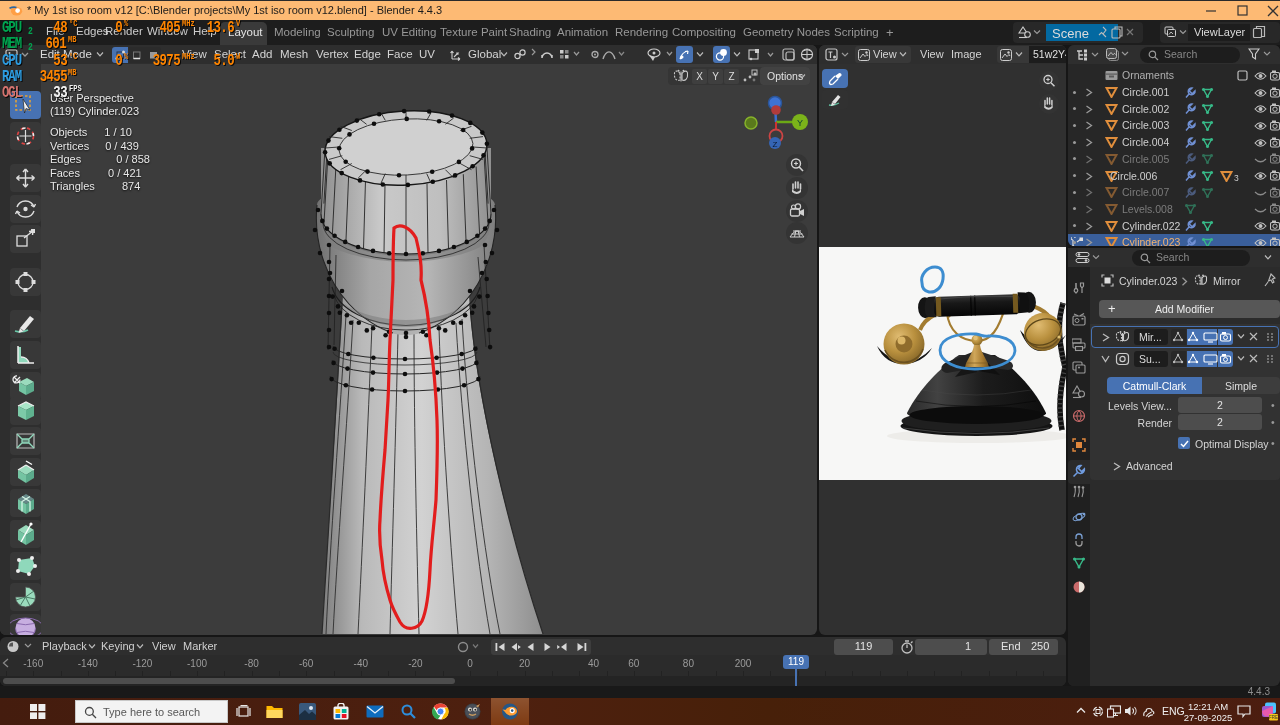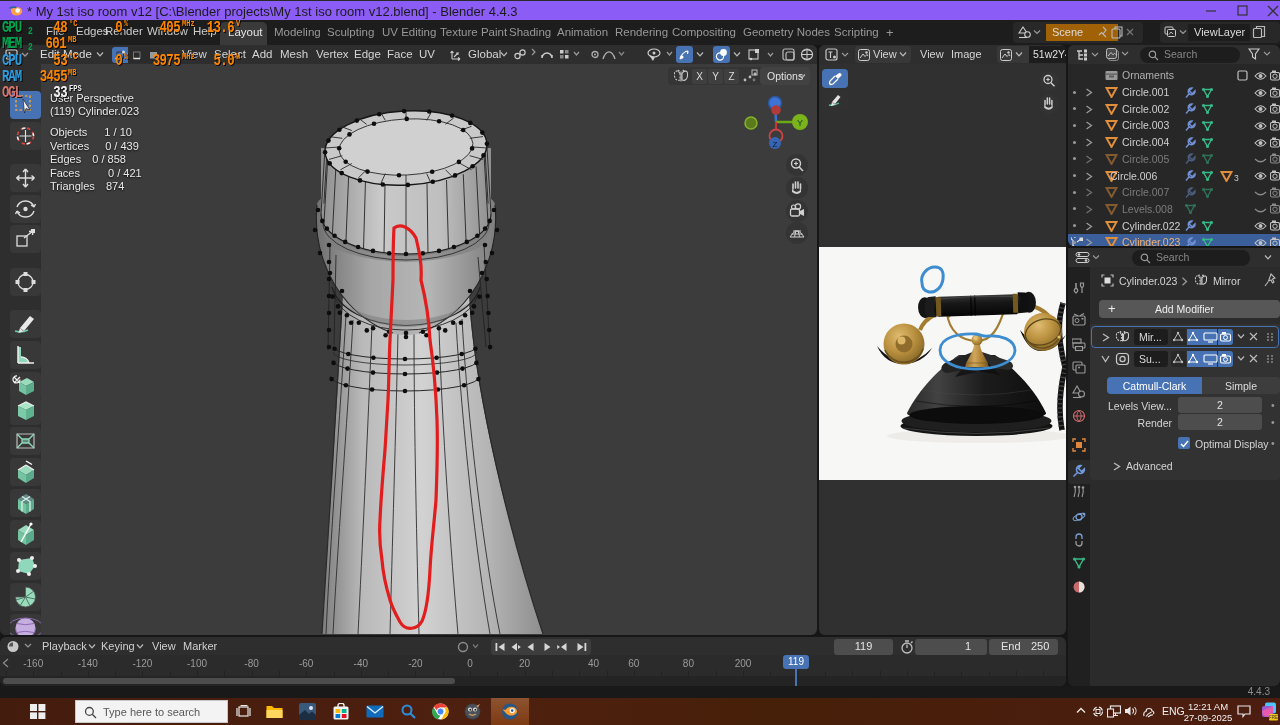--- a/index.html
+++ b/index.html
@@ -1,21 +1,21 @@
 <!DOCTYPE html>
 <html><head>
 <meta charset="utf-8">
 <style>
   * { margin:0; padding:0; box-sizing:border-box; }
   html,body { width:1280px; height:725px; overflow:hidden; background:#111; }
   body { font-family:"Liberation Sans", sans-serif; }
   #root { position:absolute; top:0; left:0; width:1280px; height:725px; background:#161616; }
   .abs { position:absolute; }
   
-  #titlebar { position:absolute; top:1px; left:0; width:1280px; height:19px; background:#8b5cf6; color:#1b1b1b; font-size:13px; }
+  #titlebar { position:absolute; top:1px; left:0; width:1280px; height:19px; background:#fdba74; color:#1b1b1b; font-size:11px; }
   #titlebar .ttext { position:absolute; left:27px; top:2.5px; white-space:nowrap; }
   
   #topbar { position:absolute; top:20px; left:0; width:1280px; height:25px; background:#1d1d1d; color:#cccccc; font-size:11.5px;margin-left:16px; }
   .menuitem { position:absolute; top:5px; }
   .wstab { position:absolute; top:0; height:25px; line-height:25px; color:#989898; }
   .wstab.active { color:#e5e5e5; }
   #layouttabbg { position:absolute; left:204px; top:2px; width:47px; height:23px; background:#3a3a3a; border-radius:5px 5px 0 0; }
   
   .hdr { background:#2e2e2e; }
   .field { background:#4d4d4d; border-radius:3px; color:#e4e4e4; }
@@ -68,21 +68,21 @@
     <span class="wstab" style="left:870px;font-size:13px">+</span>
   </div>
 
   <div class="abs" style="left:1013px;top:22px;width:130px;height:21px;background:#282828;border-radius:4px"></div>
   <svg class="abs" style="left:1018px;top:26px" width="24" height="13" viewBox="0 0 24 13">
       <path d="M5,1 L9,7 L1,7 Z" fill="none" stroke="#ccc" stroke-width="1.1"></path>
       <circle cx="9.5" cy="8.5" r="2.8" fill="#282828" stroke="#ccc" stroke-width="1.1"></circle>
       <path d="M1,11.5 l8,0" stroke="#ccc" stroke-width="1.1"></path>
       <path d="M16,4.5 l3,3 l3,-3" stroke="#999" stroke-width="1.2" fill="none"></path>
     </svg>
-  <div class="abs" style="left:1046px;top:24px;width:72px;height:17px;background:#a16207;color:#dcdcdc;font-size:11px;padding:1.5px 0 0 6px">Scene</div>
+  <div class="abs" style="left:1046px;top:24px;width:72px;height:17px;background:#0369a1;color:#dcdcdc;font-size:13px;padding:1.5px 0 0 6px">Scene</div>
   <svg class="abs" style="left:1098px;top:26px" width="36" height="13" viewBox="0 0 36 13">
       <path d="M5,1 L8,4 L5,8 L3.5,6.5 L1,9 M5,8 L8,11" stroke="#bbb" stroke-width="1.1" fill="none"></path>
       <rect x="14" y="3" width="8" height="9" rx="1" fill="none" stroke="#bbb" stroke-width="1.1"></rect>
       <path d="M17,3 l0,-2 l7,0 l0,9 l-2,0" fill="none" stroke="#bbb" stroke-width="1.1"></path>
       <path d="M29,3 l6,6 M35,3 l-6,6" stroke="#777" stroke-width="1.2"></path>
     </svg>
   <div class="abs" style="left:1160px;top:22px;width:120px;height:21px;background:#282828;border-radius:4px"></div>
   <svg class="abs" style="left:1164px;top:26px" width="24" height="13" viewBox="0 0 24 13">
       <rect x="1" y="1" width="8" height="7" rx="1" fill="none" stroke="#ccc" stroke-width="1"></rect>
       <rect x="3.5" y="3.5" width="8" height="7" rx="1" fill="#282828" stroke="#ccc" stroke-width="1"></rect>
@@ -491,23 +491,23 @@
         <circle cx="232" cy="178" r="2.3" fill="#0d0d0d"></circle>
         <circle cx="220" cy="196" r="2.3" fill="#0d0d0d"></circle>
         <path d="M144,133 C150,128 160,132 166,143 C170,160 172,170 171,185 C176,205 179,225 180,245 C184,272 186,298 187,325 C188,352 187,378 186,405 C184,430 181,452 180,475 C179,495 177,515 172,526 C168,534 156,537 150,527 C145,518 142,512 140,505 C136,492 133,478 132,465 C130,452 129,438 130,425 C131,401 133,378 135,355 C136,338 137,322 138,305 C139,285 139,265 140,245 C141,225 142,205 143,185 C143,167 143,150 144,133" stroke="#e21d1d" stroke-width="3.2" fill="none" stroke-linecap="round"></path>
       </svg>
     
     <div class="abs" style="left:50px;top:47px;color:#e8e8e8;font-size:11px;text-shadow:0 1px 2px rgba(0,0,0,.8)">
       <div>User Perspective</div>
       <div style="margin-top:1px">(119) Cylinder.023</div>
       <div style="margin-top:9px">Objects <span style="margin-left:14px">1 / 10</span></div>
       <div style="margin-top:1.5px">Vertices <span style="margin-left:13px">0 / 439</span></div>
-      <div style="margin-top:1.5px">Edges <span style="margin-left:8px">0 / 858</span></div>
+      <div style="margin-top:1.5px">Edges <span style="margin-left:32px">0 / 858</span></div>
       <div style="margin-top:1.5px">Faces <span style="margin-left:25px">0 / 421</span></div>
-      <div style="margin-top:1.5px">Triangles <span style="margin-left:8px">874</span></div>
+      <div style="margin-top:1.5px">Triangles <span style="margin-left:24px">874</span></div>
     </div>
     
     <svg class="abs" style="left:740px;top:39px" width="75" height="75" viewBox="0 0 75 75">
       <line x1="36" y1="38" x2="35" y2="20" stroke="#3b6fd0" stroke-width="2.5"></line>
       <line x1="36" y1="38" x2="60" y2="38" stroke="#6ba815" stroke-width="2.5"></line>
       <line x1="36" y1="38" x2="36" y2="52" stroke="#c33" stroke-width="2"></line>
       <circle cx="35" cy="19" r="6.5" fill="#3d73d4" stroke="#2b5599" stroke-width="1.5"></circle>
       <circle cx="36" cy="26" r="4.8" fill="#b13b3b"></circle>
       <circle cx="60" cy="38" r="8" fill="#7bb31a"></circle>
       <text x="60" y="41.5" font-size="9" fill="#143" text-anchor="middle" font-family="Liberation Sans">Y</text>

